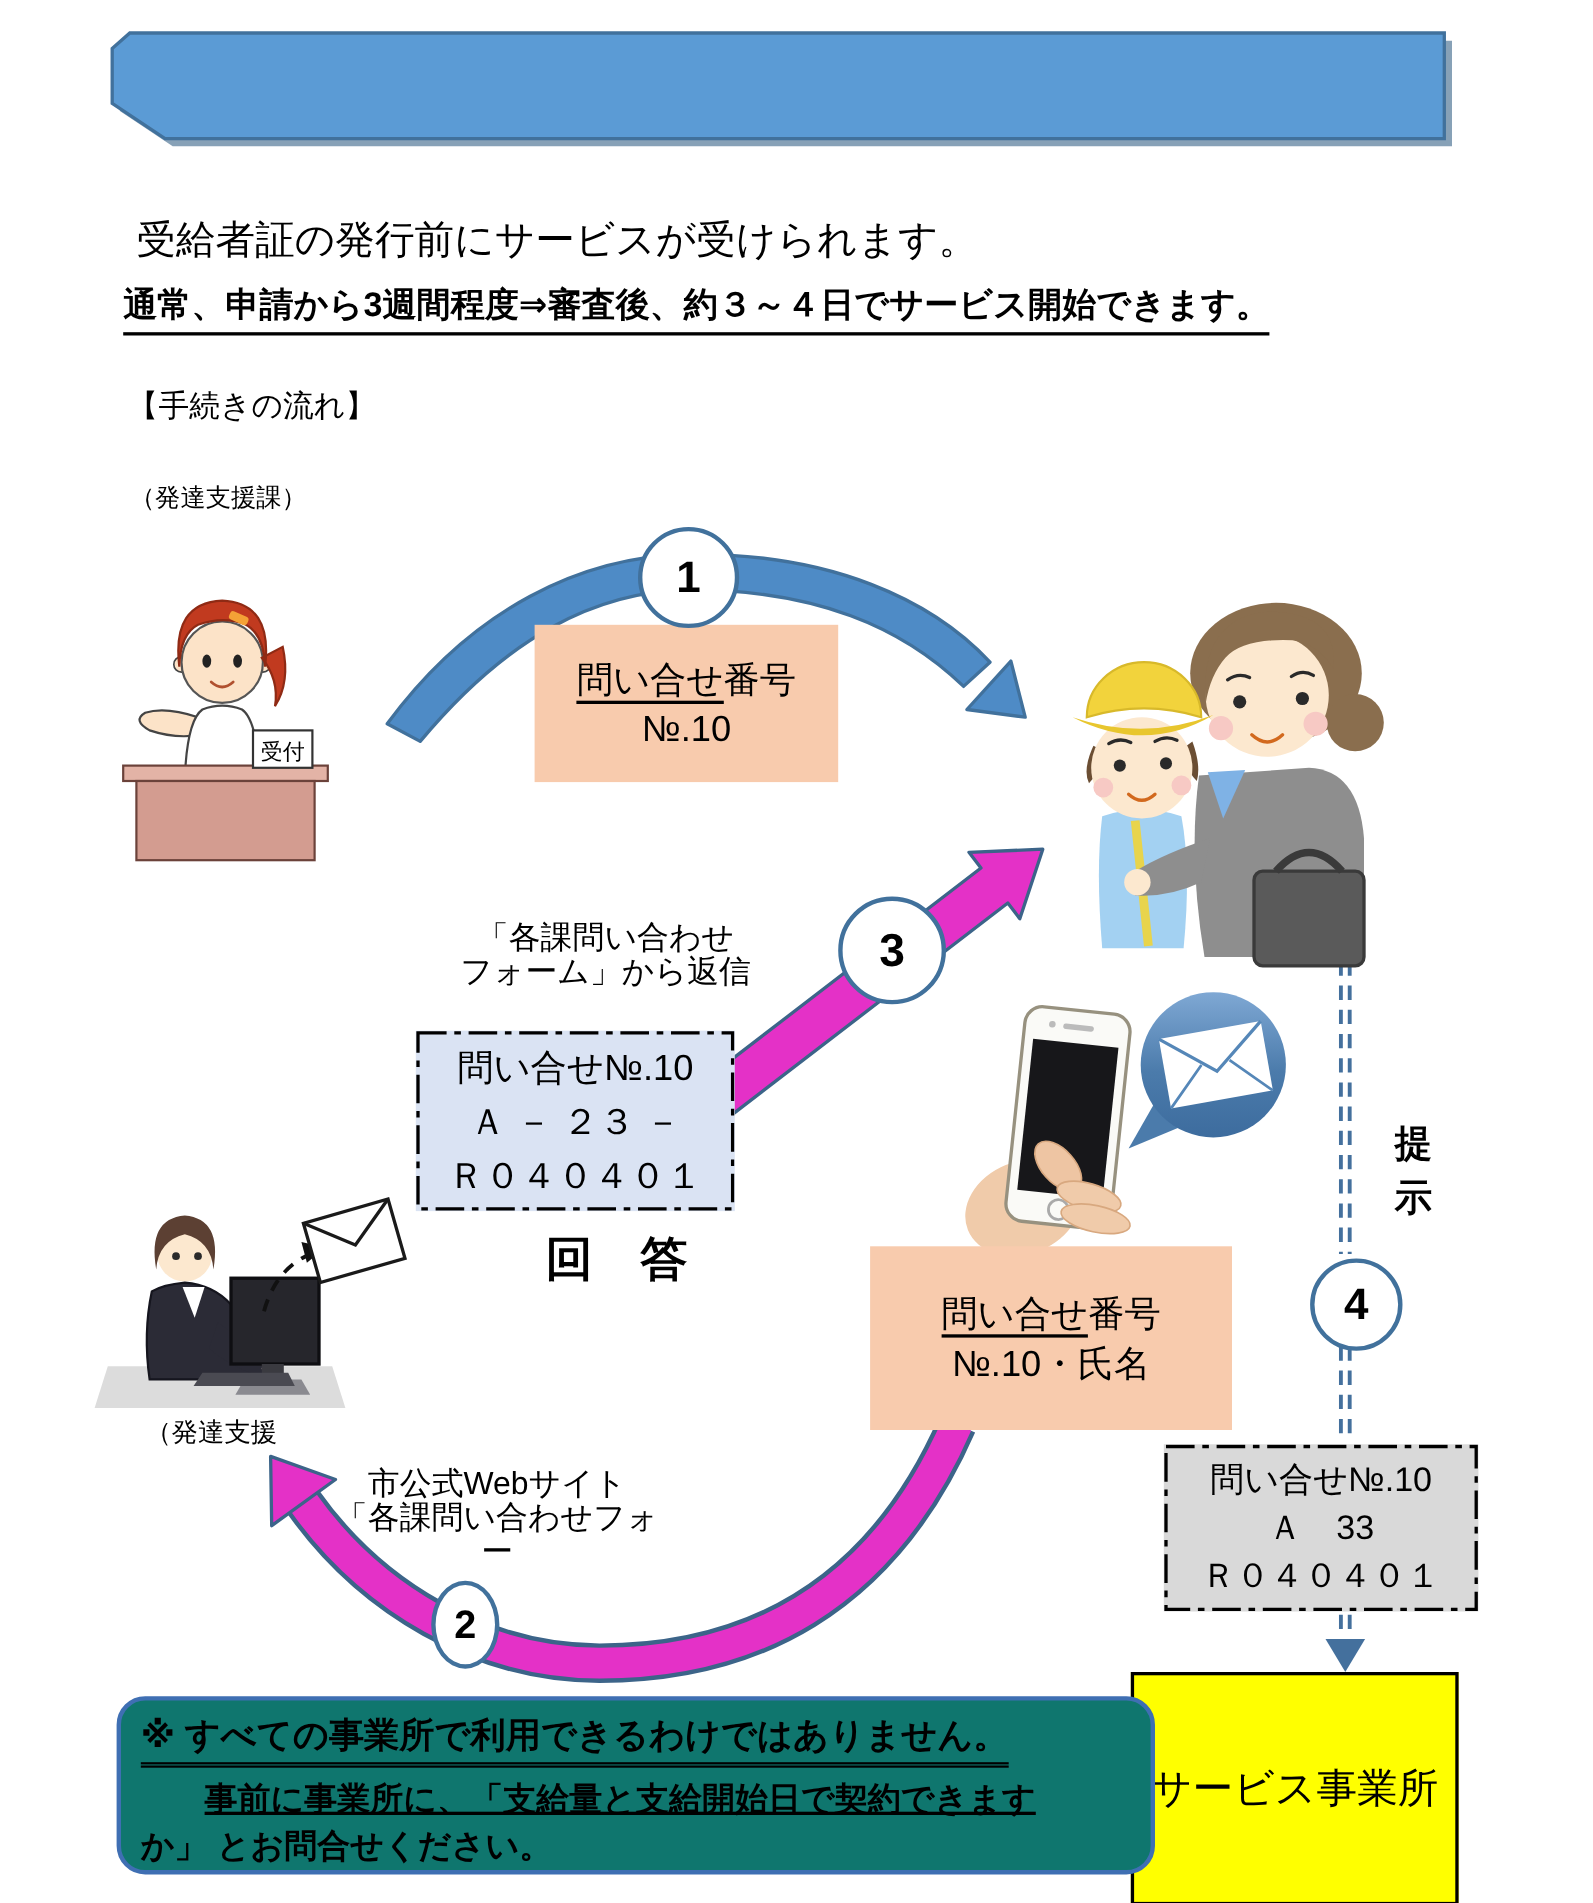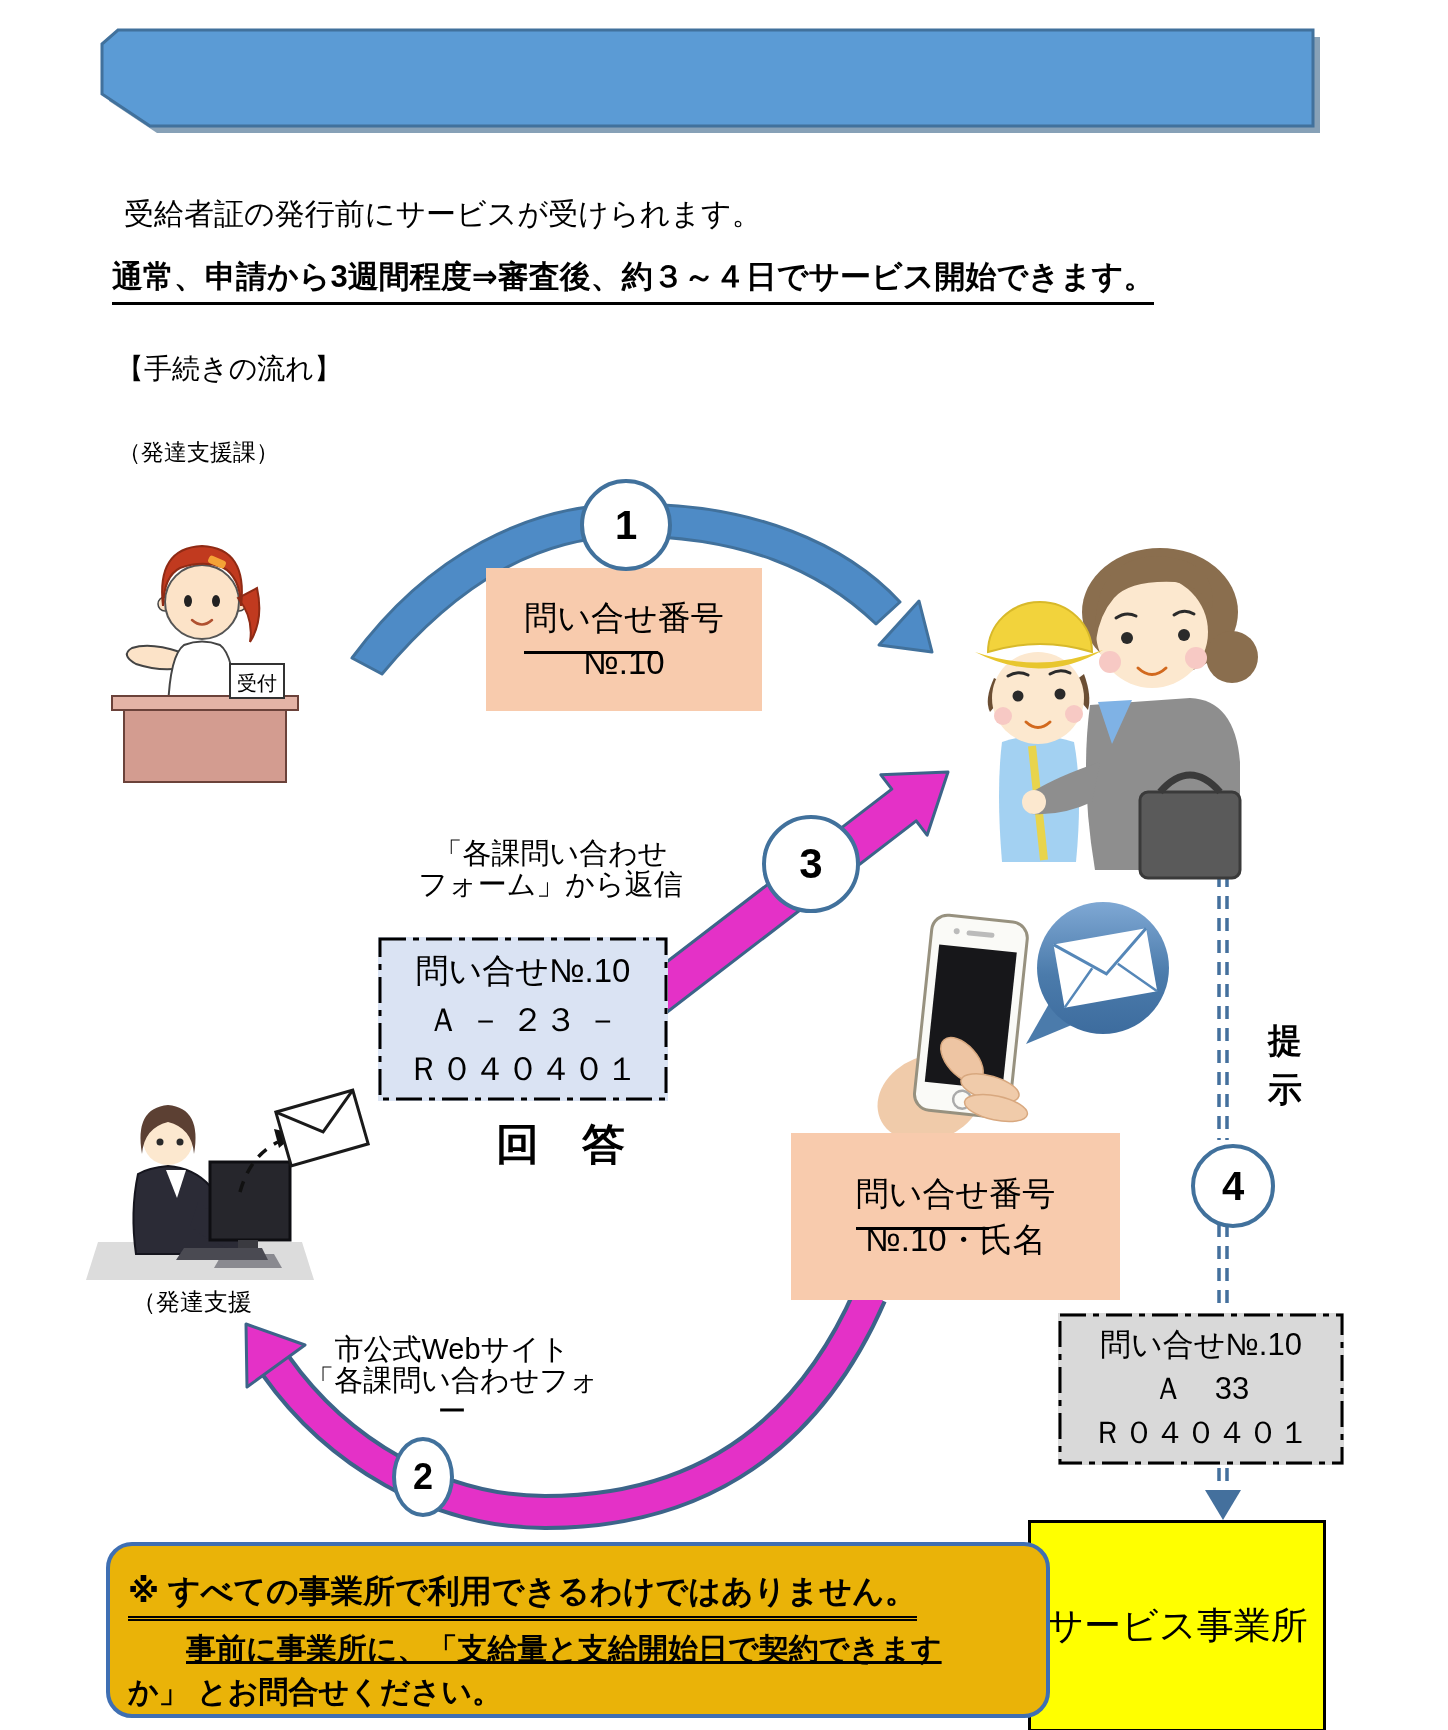--- a/index.html
+++ b/index.html
@@ -14,43 +14,43 @@
   .dashrect{position:absolute;left:0;top:0;width:100%;height:100%;}
   .circle{
     position:absolute;z-index:3;background:#fff;border:4px solid #41719C;border-radius:50%;
     display:flex;align-items:center;justify-content:center;font-weight:bold;color:#000;
   }
   .txt{position:absolute;z-index:4;white-space:nowrap;}
   #banner-text{
     position:absolute;left:92px;top:44px;width:1222px;z-index:4;text-align:center;
     font-size:54px;font-weight:bold;color:#fff;letter-spacing:2px;white-space:nowrap;
   }
-  #intro-line1{left:124px;top:194px;font-size:30px;}
+  #intro-line1{left:124px;top:194px;font-size:36px;}
   #intro-line2{left:112px;top:256px;font-size:31px;font-weight:bold;}
   #intro-line2 span{border-bottom:3px solid #000;padding-bottom:4px;display:inline-block;}
   #flow-heading{left:116px;top:350px;font-size:28px;}
   #dept-label{left:118px;top:437px;font-size:23px;text-align:center;}
   #dept-label2{left:132px;top:1286px;font-size:24px;}
   #circle-1{left:580px;top:479px;width:84px;height:84px;font-size:40px;}
   #circle-2{left:392px;top:1437px;width:54px;height:72px;font-size:36px;}
   #circle-3{left:762px;top:815px;width:90px;height:90px;font-size:42px;}
   #circle-4{left:1191px;top:1144px;width:76px;height:76px;font-size:40px;}
   #box-peach-1{left:486px;top:568px;width:276px;height:143px;background:#F8CBAD;font-size:33px;line-height:45px;}
   #box-peach-2{left:791px;top:1133px;width:329px;height:167px;background:#F8CBAD;font-size:33px;line-height:46px;}
-  .u-part{border-bottom:3px solid #000;padding-bottom:15px;}
+  .u-part{border-bottom:3px solid #000;padding-bottom:1px;}
   #box-blue{left:378px;top:937px;width:290px;height:164px;background:#DAE3F3;font-size:33px;line-height:49px;}
   #box-gray{left:1058px;top:1313px;width:286px;height:152px;background:#D9D9D9;font-size:31px;line-height:44px;}
   #box-yellow{left:1028px;top:1520px;width:292px;height:206px;background:#FFFF00;border:3px solid #000;font-size:37px;}
   #reply-note{left:398px;top:838px;width:305px;font-size:29px;line-height:31px;text-align:center;white-space:normal;}
   #web-note{left:292px;top:1334px;width:320px;font-size:29px;line-height:31px;text-align:center;white-space:normal;}
   #answer-label{left:496px;top:1116px;font-size:43px;font-weight:bold;}
   #present-label{left:1268px;top:1016px;width:40px;font-size:34px;font-weight:bold;line-height:1.45;word-break:break-all;white-space:normal;}
   #note-box{
-    left:106px;top:1542px;width:900px;height:138px;z-index:2;background:#eab308;
-    border:4px solid #3F6FB3;border-radius:26px;padding:24px 18px 6px 18px;box-sizing:content-box;
+    left:106px;top:1542px;width:900px;height:138px;z-index:2;background:#0f766e;
+    border:4px solid #3F6FB3;border-radius:26px;padding:10px 18px 6px 18px;box-sizing:content-box;
   }
   #note-line1{font-size:32px;font-weight:bold;white-space:nowrap;}
   #note-line1 span{border-bottom:5px double #000;padding-bottom:2px;display:inline-block;}
   #note-line2{font-size:30px;font-weight:bold;text-indent:58px;margin-top:8px;white-space:nowrap;text-decoration:underline;}
   #note-line3{font-size:30px;font-weight:bold;margin-top:2px;white-space:nowrap;}
 </style>
 </head>
 <body>
 
 <div id="page">

